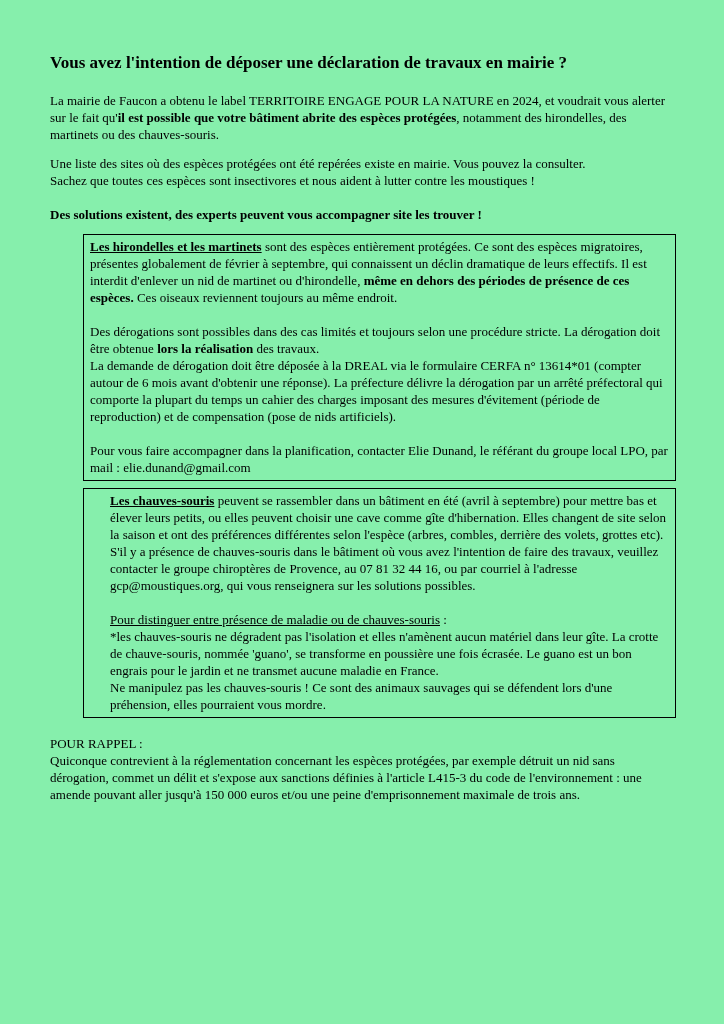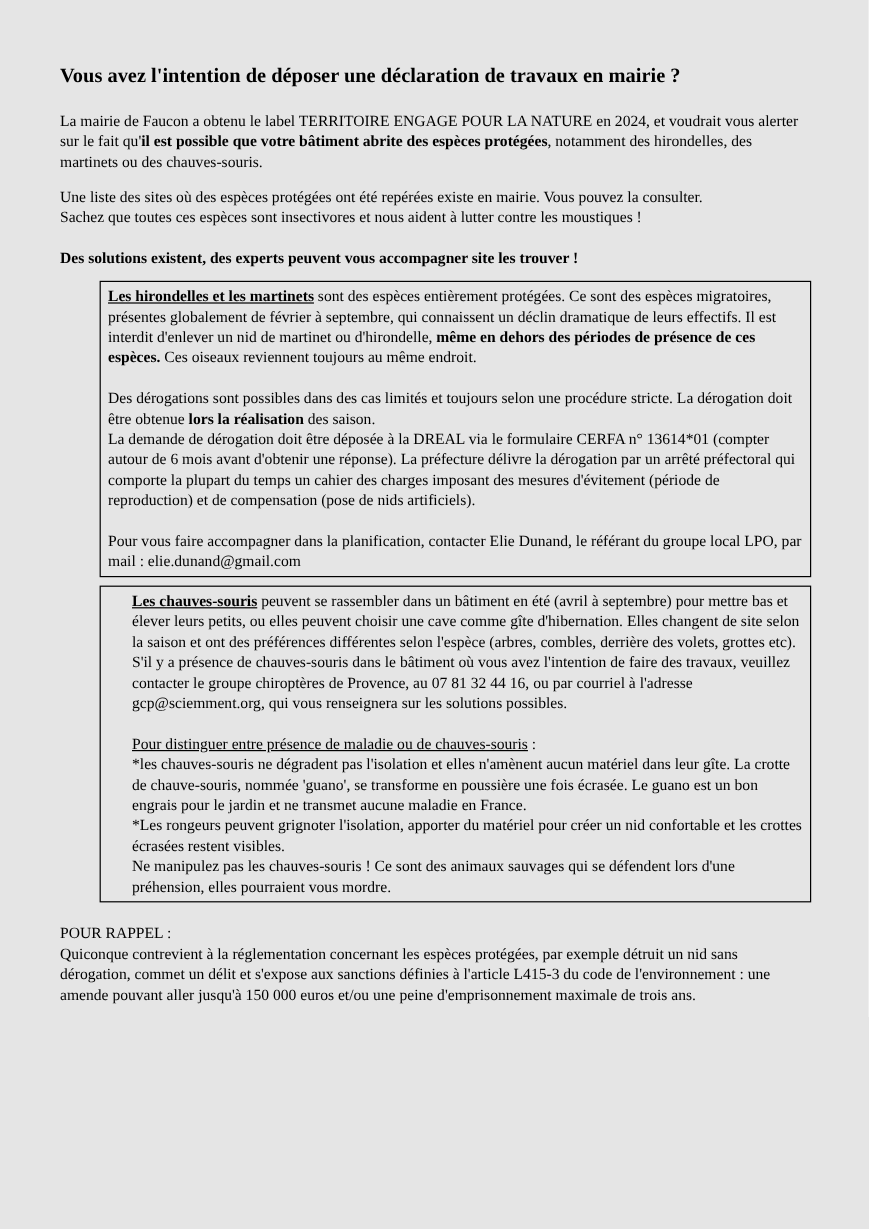--- a/index.html
+++ b/index.html
@@ -1,21 +1,21 @@
 <!DOCTYPE html>
 <html lang="fr"><head>
 <meta charset="utf-8">
 <style>
   html, body { margin: 0; padding: 0; background: #ffffff; }
   .page {
     position: relative;
     width: 724px;
     height: 1024px;
     box-sizing: border-box;
-    background: #e5e5e5;
+    background: #86efac;
     color: #000000;
     font-family: "Liberation Serif", "DejaVu Serif", serif;
     padding: 52px 48px 0 50px;
     overflow: hidden;
   }
   .doc-title {
     font-size: 17px;
     line-height: 22px;
     font-weight: bold;
     margin: 0 0 18px 0;
@@ -52,30 +52,29 @@
   <p class="para"><span>La mairie de Faucon a obtenu le label TERRITOIRE ENGAGE POUR LA NATURE en 2024, et voudrait vous alerter sur le fait qu'</span><span class="seg-b">il est possible que votre bâtiment abrite des espèces protégées</span><span>, notamment des hirondelles, des martinets ou des chauves-souris.</span></p>
   <p class="para gap-sm">Une liste des sites où des espèces protégées ont été repérées  existe en mairie. Vous pouvez la consulter.</p>
 
   <p class="para">Sachez que toutes ces espèces sont insectivores et nous aident à lutter contre les moustiques !</p>
 
 
   <p class="para gap-lg bold">Des solutions existent, des experts peuvent vous accompagner site les trouver !</p>
 
   <div class="box box-birds">
     <p class="para"><span class="seg-b seg-u">Les hirondelles et les martinets</span><span> sont des espèces entièrement protégées. Ce sont des espèces migratoires, présentes globalement de février à septembre, qui connaissent un déclin dramatique de leurs effectifs. Il est interdit d'enlever un nid de martinet ou d'hirondelle, </span><span class="seg-b">même en dehors des périodes de présence de ces espèces.</span><span> Ces oiseaux reviennent toujours au même endroit.</span></p>
-    <p class="para para-gap"><span>Des dérogations sont possibles dans des cas limités et toujours selon une procédure stricte. La dérogation doit être obtenue </span><span class="seg-b">lors la réalisation</span><span> des saison.</span></p>
+    <p class="para para-gap"><span>Des dérogations sont possibles dans des cas limités et toujours selon une procédure stricte. La dérogation doit être obtenue </span><span class="seg-b">lors la réalisation</span><span> des travaux.</span></p>
     <p class="para"><span>La demande de dérogation doit être déposée à la DREAL via le formulaire CERFA n° 13614*01 (compter autour de 6 mois avant d'obtenir une réponse). La préfecture délivre la dérogation par un arrêté préfectoral qui comporte la plupart du temps un cahier des charges imposant des mesures d'évitement (période de reproduction) et de compensation (pose de nids artificiels).</span></p>
     <p class="para para-gap"><span>Pour vous faire accompagner dans la planification, contacter Elie Dunand, le référant du groupe local LPO, par mail : </span><span>elie.dunand@gmail.com</span></p>
   </div>
 
   <div class="box box-bats">
     <p class="para"><span class="seg-b seg-u">Les chauves-souris</span><span> peuvent se rassembler dans un bâtiment en été (avril à septembre) pour mettre bas et élever leurs petits, ou elles peuvent choisir une cave comme gîte d'hibernation. Elles changent de site selon la saison  et ont des préférences différentes selon l'espèce (arbres, combles, derrière des volets, grottes etc).</span></p>
-    <p class="para"><span>S'il y a présence de chauves-souris dans le bâtiment où vous avez l'intention de faire des travaux, veuillez contacter le groupe chiroptères de Provence, au </span><span>07 81 32 44 16</span><span>, ou par courriel à l'adresse </span><span>gcp@sciemment.org</span><span>, qui vous renseignera sur les solutions possibles.</span></p>
+    <p class="para"><span>S'il y a présence de chauves-souris dans le bâtiment où vous avez l'intention de faire des travaux, veuillez contacter le groupe chiroptères de Provence, au </span><span>07 81 32 44 16</span><span>, ou par courriel à l'adresse </span><span>gcp@moustiques.org</span><span>, qui vous renseignera sur les solutions possibles.</span></p>
     <p class="para para-gap"><span class="seg-u">Pour distinguer entre présence de maladie ou de chauves-souris</span><span> :</span></p>
     <p class="para"><span>*les chauves-souris ne dégradent pas l'isolation et elles n'amènent aucun matériel dans leur gîte. La crotte de chauve-souris, nommée 'guano', se transforme en poussière une fois écrasée. Le guano est un bon engrais pour le jardin et ne transmet aucune maladie en France.</span></p>
-    <p class="para"><span>*Les rongeurs peuvent grignoter l'isolation, apporter du matériel pour créer un nid confortable et les crottes écrasées restent visibles.</span></p>
     <p class="para"><span>Ne manipulez pas les chauves-souris ! Ce sont des animaux sauvages qui se défendent lors d'une préhension, elles pourraient vous mordre.</span></p>
   </div>
 
   <p class="para gap-lg">POUR RAPPEL :</p>
   <p class="para">Quiconque contrevient à la réglementation concernant les espèces protégées, par exemple détruit un nid sans dérogation, commet un délit et s'expose aux sanctions définies à l'article L415-3 du code de l'environnement : une amende pouvant aller jusqu'à 150 000 euros et/ou une peine d'emprisonnement maximale de trois ans.</p>
 
 </div>
 
 </body></html>

